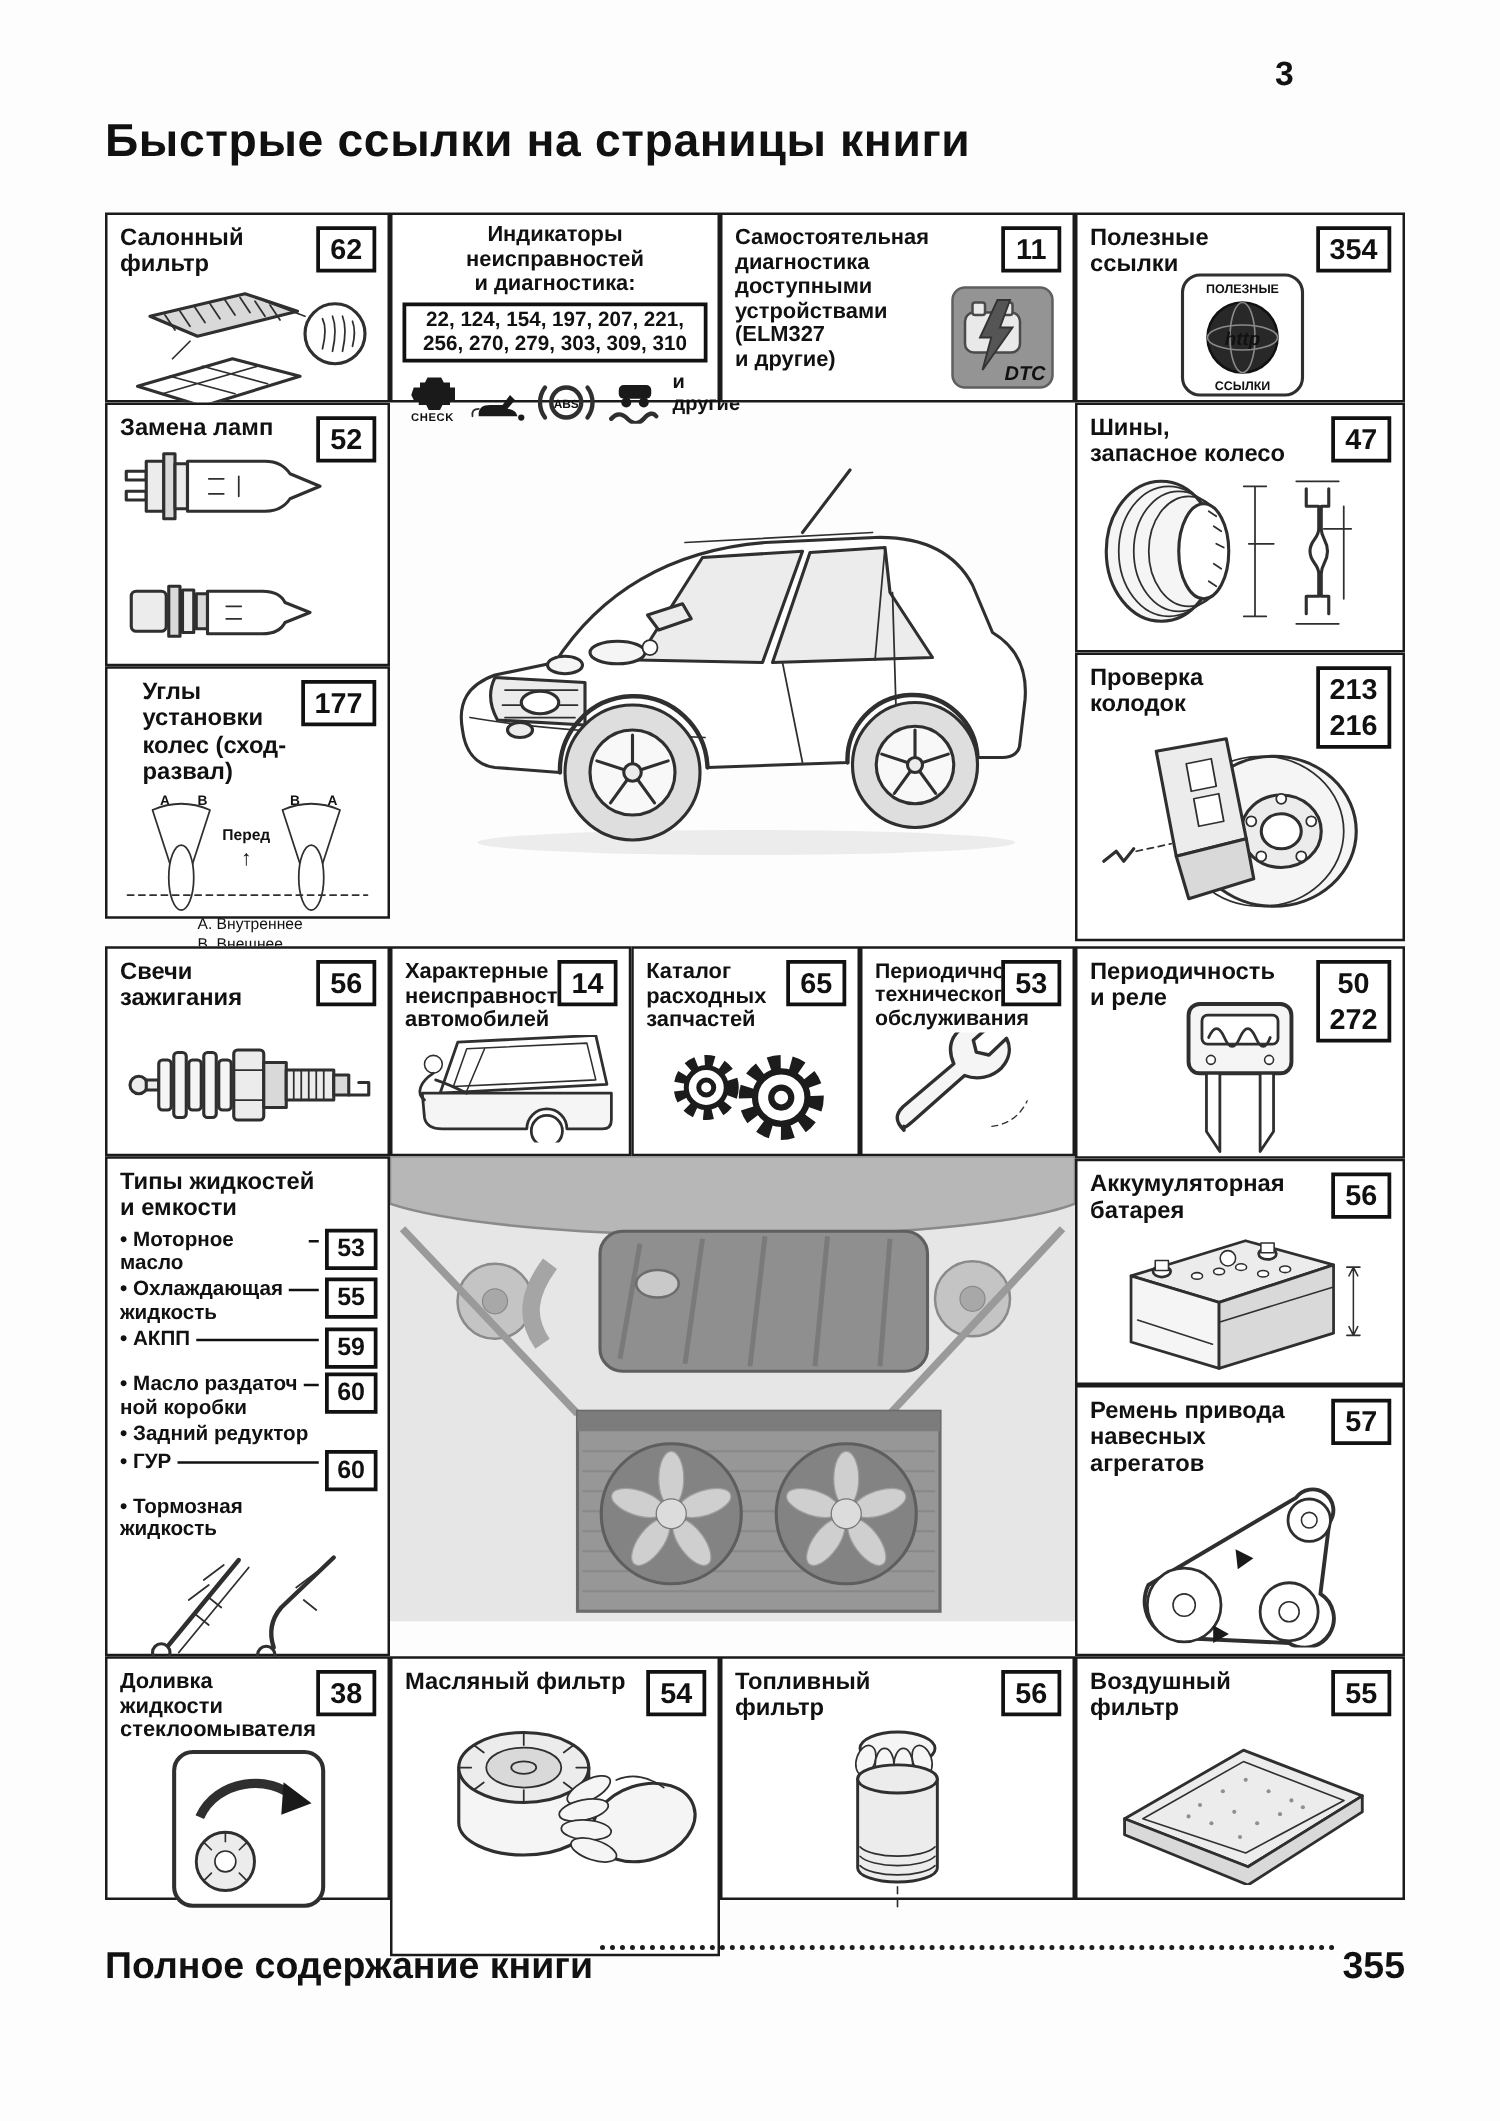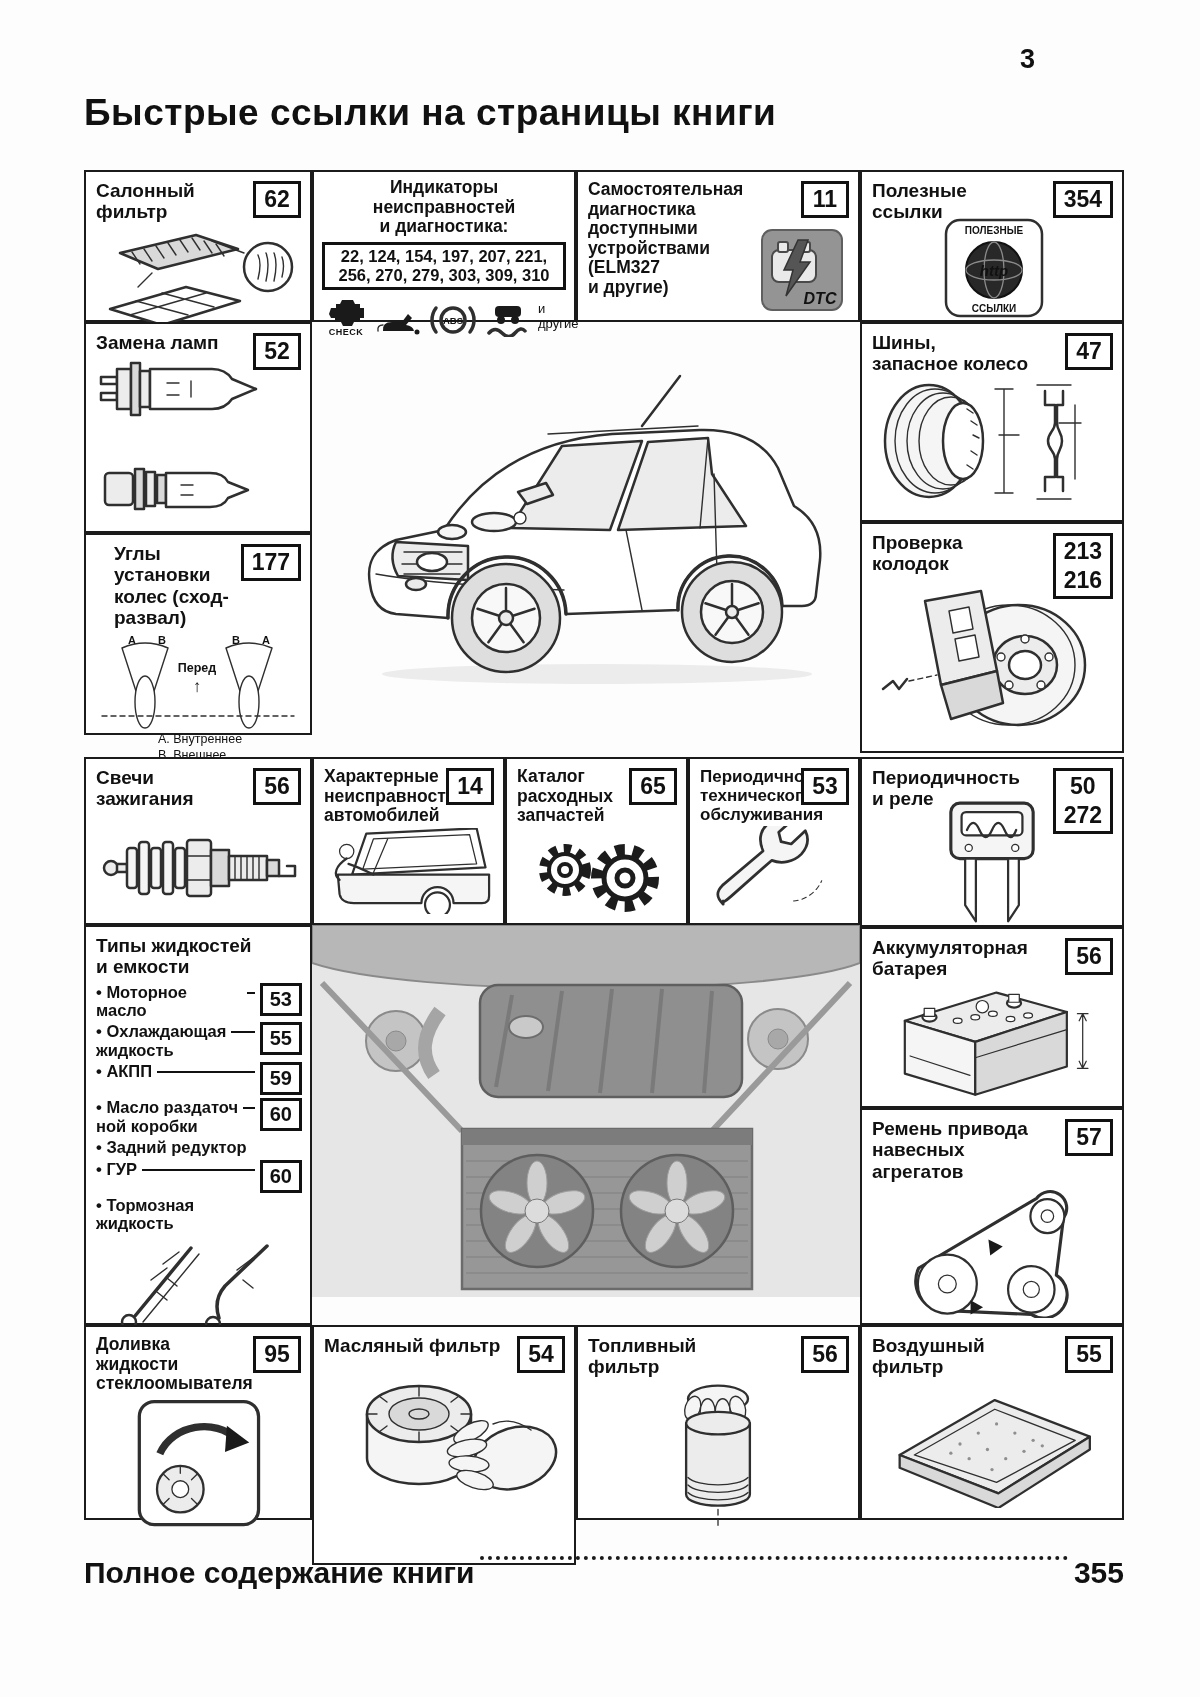--- a/index.html
+++ b/index.html
@@ -15,21 +15,21 @@
      white-space:pre-line;}
   .t.center{text-align:center;padding:6px 4px 0 4px;font-size:17.5px;}
   .pgbox{position:absolute;top:9px;right:9px;border:3px solid #111;padding:1px 8px;
          min-width:26px;text-align:center;font-size:23px;font-weight:700;line-height:1.25;
          white-space:pre-line;background:#fff;}
   .codes{border:3px solid #111;margin:5px 8px 0 8px;padding:2px 8px;text-align:center;
          font-size:16.5px;font-weight:700;white-space:pre-line;line-height:1.15;}
   .icons-row{display:flex;align-items:flex-end;gap:7px;padding:7px 6px 4px 10px;}
   .ic{display:flex;flex-direction:column;align-items:center;}
   .ic-label{font-size:9px;font-weight:700;letter-spacing:.5px;}
-  .more{font-size:13px;font-weight:400;padding-bottom:6px;}
+  .more{font-size:16px;font-weight:700;padding-bottom:6px;}
   .art{display:block;margin:2px auto 0 auto;}
   .s{fill:none;stroke:#2f2f2f;stroke-width:2.5;stroke-linecap:round;stroke-linejoin:round;}
   .s1{fill:none;stroke:#2f2f2f;stroke-width:1.4;stroke-linecap:round;stroke-linejoin:round;}
   .s3{fill:none;stroke:#2f2f2f;stroke-width:3.5;stroke-linecap:round;stroke-linejoin:round;}
   .fA{fill:#ececec;} .fB{fill:#d9d9d9;} .fC{fill:#ffffff;} .fF{fill:#f5f5f5;}
   .blk{fill:#1a1a1a;stroke:none;}
   .svgt{font-family:"Liberation Sans",sans-serif;fill:#111;}
   .fl-list{padding:2px 8px 0 10px;}
   .fl-row{display:flex;align-items:flex-start;margin:3px 0;}
   .fl-label{font-size:16.5px;font-weight:700;line-height:1.12;white-space:pre-line;}
@@ -444,21 +444,21 @@
       <circle class="s fC" cx="170" cy="36" r="19"></circle>
       <circle class="s1" cx="170" cy="36" r="7"></circle>
       <polygon class="blk" points="104,62 120,70 106,80"></polygon>
       <polygon class="blk" points="84,130 98,138 84,146"></polygon>
     </svg>
   </section>
 
   <section class="cell" style="left:84px;top:1325px;width:228px;height:195px;">
     <h2 class="t" style="padding-right:56px;font-size:17.5px;">Доливка жидкости
 стеклоомывателя</h2>
-    <div class="pgbox">95</div>
+    <div class="pgbox">38</div>
     <svg class="art" width="160" height="136" viewBox="0 0 170 146">
       <rect class="s3 fC" x="22" y="6" width="128" height="132" rx="16"></rect>
       <circle class="s fA" cx="66" cy="100" r="25"></circle>
       <circle class="s1 fC" cx="66" cy="100" r="9"></circle>
       <path class="s1" d="M48,84 l6,6 M66,75 v8 M84,84 l-6,6 M48,116 l6,-6 M84,116 l-6,-6"></path>
       <path d="M44,62 C58,30 104,24 126,46" fill="none" stroke="#2f2f2f" stroke-width="8"></path>
       <polygon class="blk" points="116,32 140,50 114,60"></polygon>
     </svg>
   </section>
 

